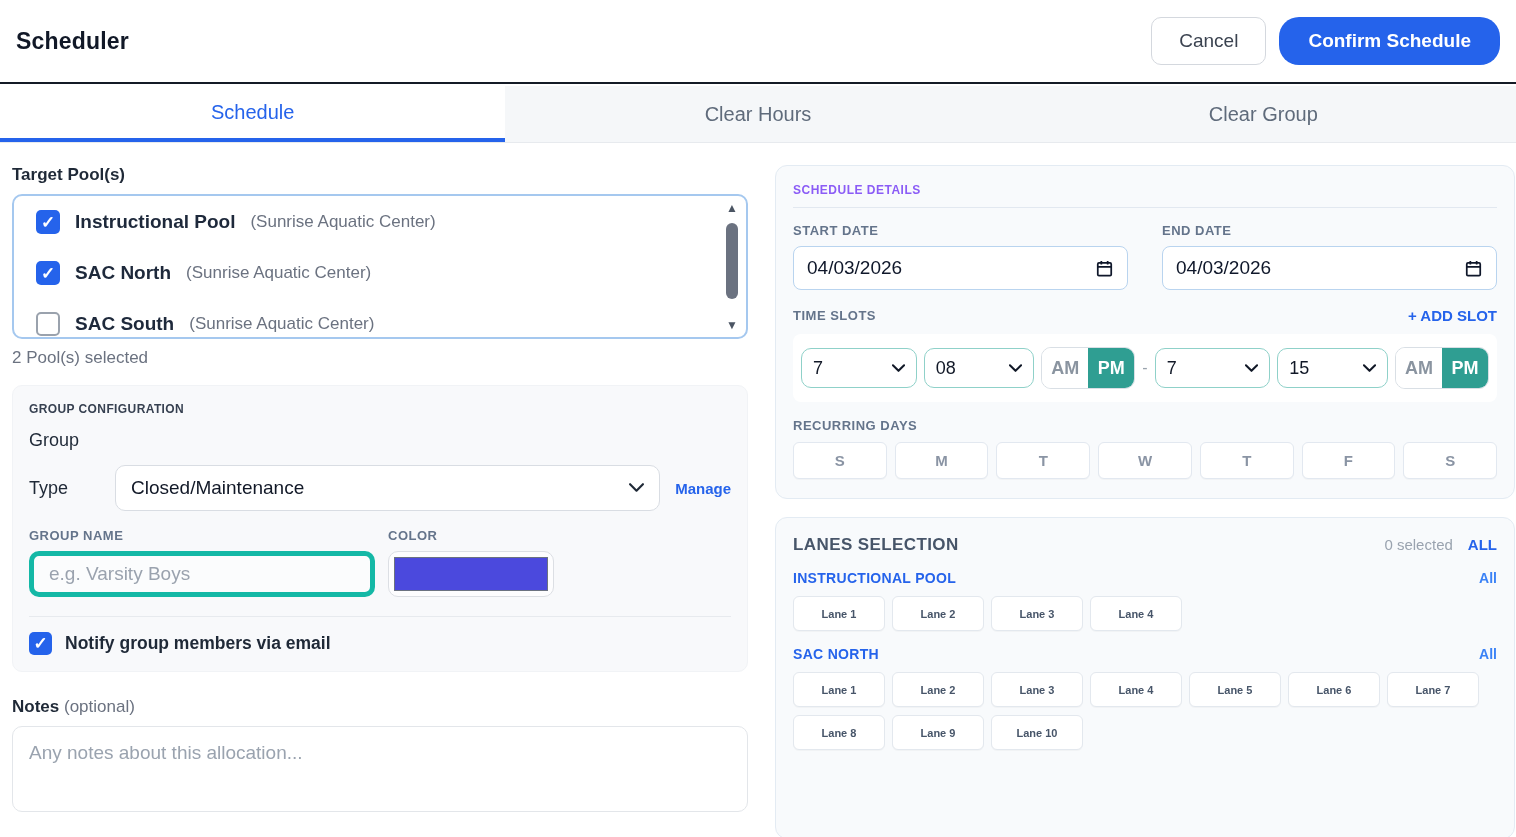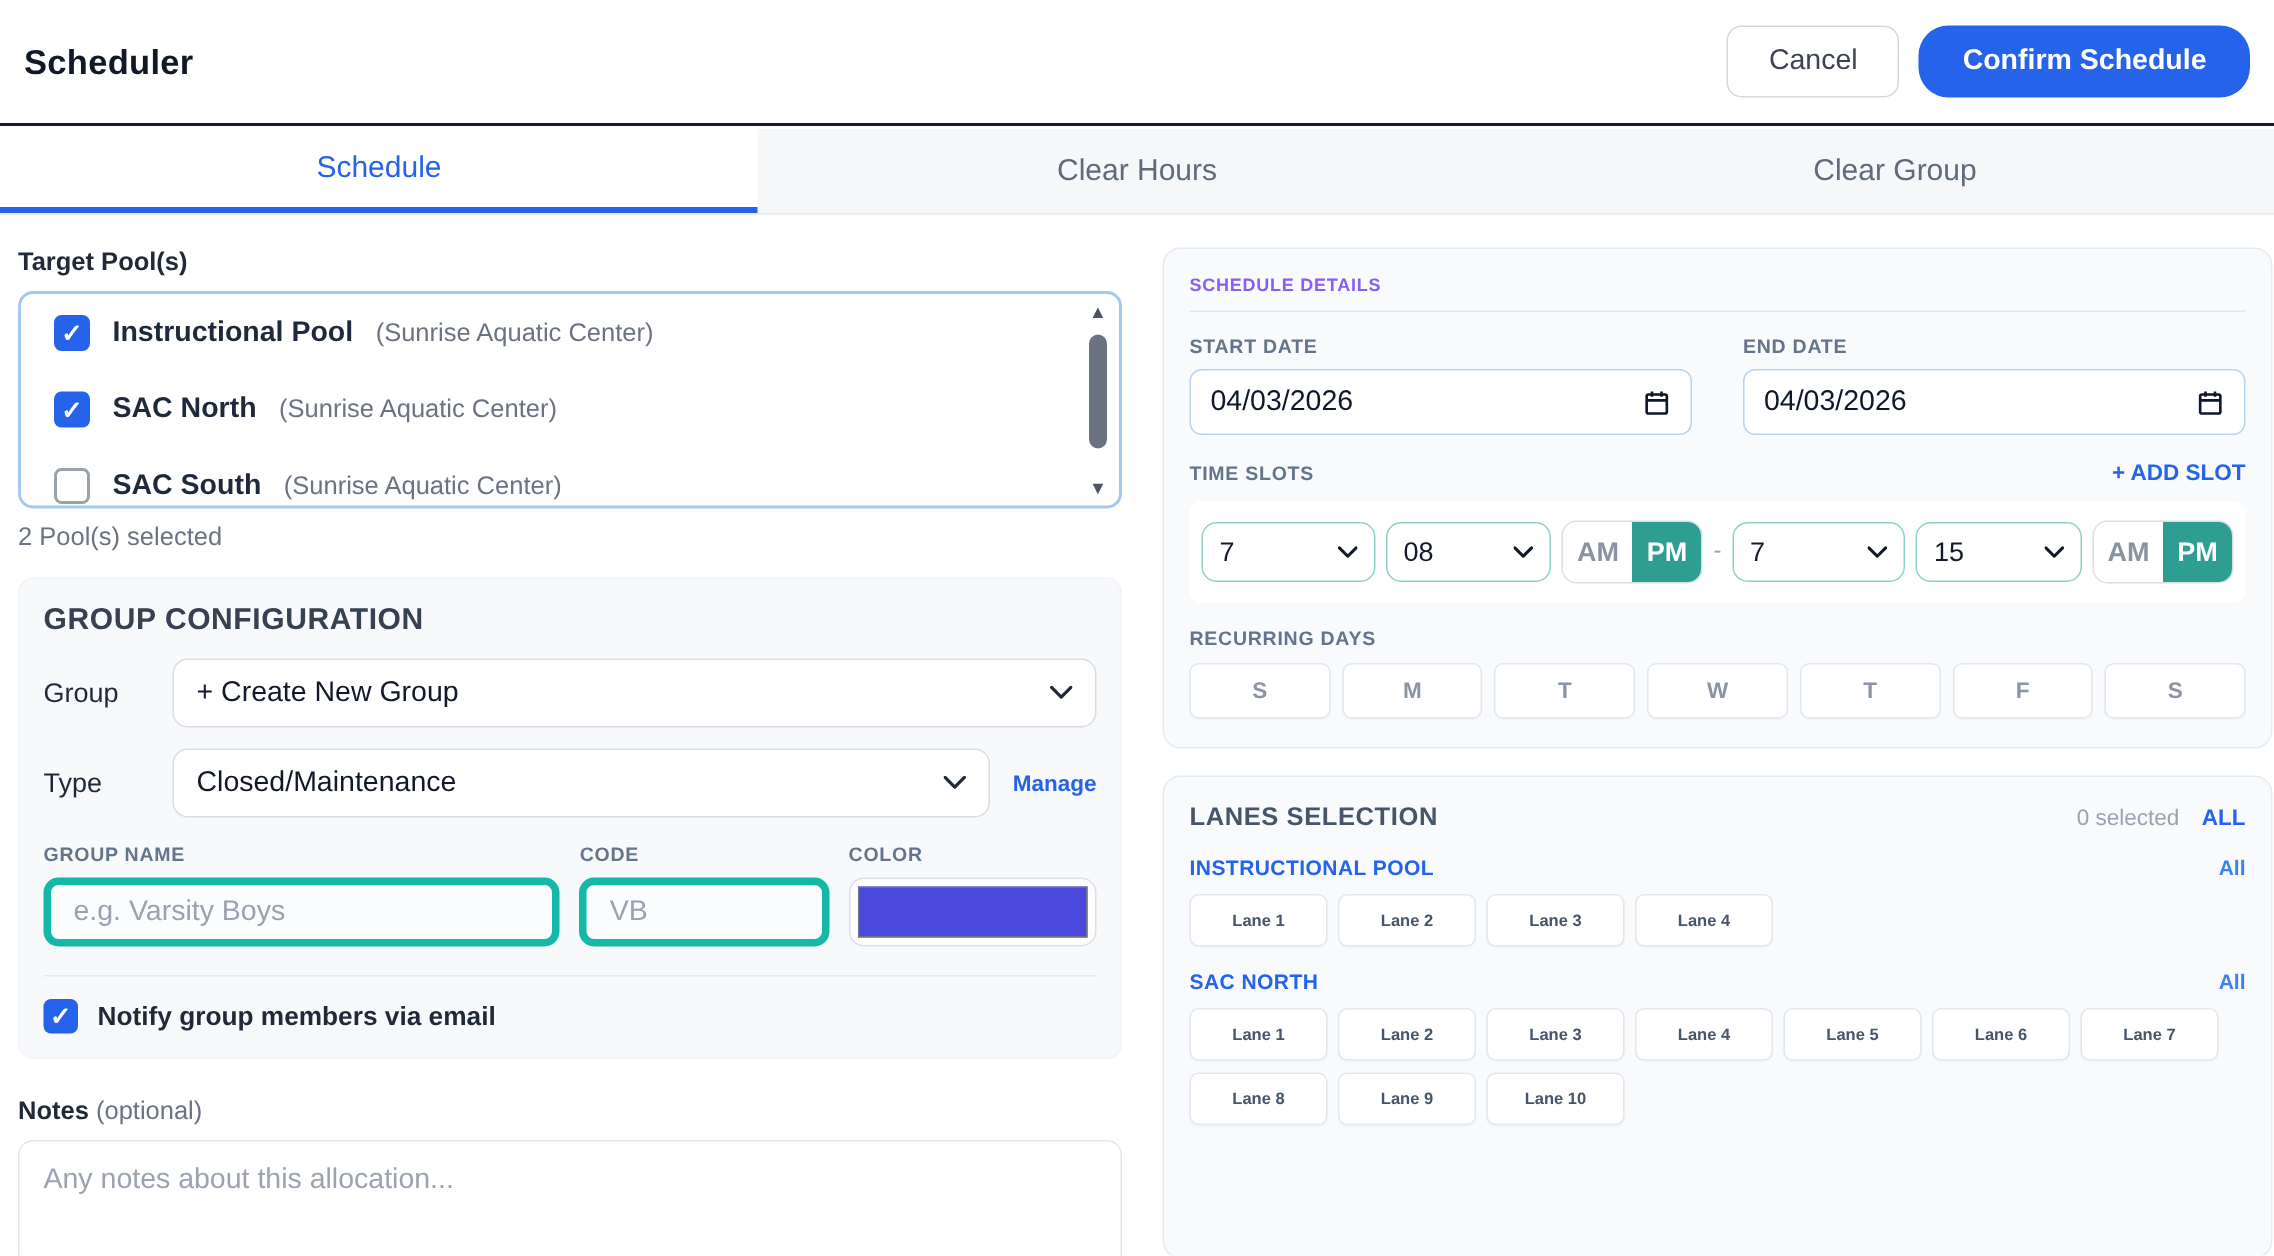--- a/index.html
+++ b/index.html
@@ -39,21 +39,21 @@
 
   .scrollbar { position:absolute; top:5px; bottom:5px; right:5px; width:18px; display:flex; flex-direction:column;
                align-items:center; }
   .scroll-arrow { font-size:12px; color:#4b5563; line-height:14px; cursor:pointer; }
   .scroll-track { flex:1; width:100%; position:relative; }
   .scroll-thumb { position:absolute; top:8px; left:3px; width:12px; height:76px; background:#6b7280; border-radius:7px; cursor:pointer; }
 
   .pool-summary { margin-top:9px; font-size:17px; color:#6b7280; }
 
   .group-panel { margin-top:17px; background:#f8f9fb; border:1px solid #f1f3f6; border-radius:10px; padding:16px; }
-  .panel-heading { font-size:20px; font-weight:bold; color:#374151; letter-spacing:.4px; }
+  .panel-heading { font-size:12px; font-weight:bold; color:#374151; letter-spacing:.4px; }
   .form-row { display:flex; align-items:center; margin-top:14px; }
   .form-row-label { width:86px; font-size:18px; color:#1f2937; flex:0 0 auto; }
   .fake-select { height:46px; background:#fff; border:1px solid #d9dde3; border-radius:10px; padding:0 15px;
                  display:flex; align-items:center; justify-content:space-between; font-size:19px; color:#111827;
                  cursor:pointer; }
   .select-group { flex:1; }
   .select-type { width:555px; }
   .manage-link { margin-left:15px; font-size:15px; font-weight:bold; color:#2563eb; cursor:pointer; }
 
   .triple-row { display:flex; gap:13px; margin-top:17px; }
@@ -170,51 +170,39 @@
     </div>
   </div>
 
   <div class="pool-summary">2 Pool(s) selected</div>
 
   <div class="group-panel">
     <div class="panel-heading">GROUP CONFIGURATION</div>
 
     <div class="form-row">
       <div class="form-row-label">Group</div>
-      <div class="fake-select select-group">
-        <span>+ Create New Group</span>
-        <span class="chevron-icon">
-          <svg width="15" height="10" viewBox="0 0 14 9">
-              <path d="M1 1l6 6 6-6" stroke="#1f2937" stroke-width="2" fill="none" stroke-linecap="round" stroke-linejoin="round"></path>
-            </svg>
-        </span>
-      </div>
     </div>
 
     <div class="form-row">
       <div class="form-row-label">Type</div>
       <div class="fake-select select-type">
         <span>Closed/Maintenance</span>
         <span class="chevron-icon">
           <svg width="15" height="10" viewBox="0 0 14 9">
               <path d="M1 1l6 6 6-6" stroke="#1f2937" stroke-width="2" fill="none" stroke-linecap="round" stroke-linejoin="round"></path>
             </svg>
         </span>
       </div>
       <span class="manage-link">Manage</span>
     </div>
 
     <div class="triple-row">
       <div class="col-name">
         <div class="mini-label">GROUP NAME</div>
         <input class="text-input" type="text" placeholder="e.g. Varsity Boys" style="">
-      </div>
-      <div class="col-code">
-        <div class="mini-label">CODE</div>
-        <input class="text-input" type="text" placeholder="VB" style="">
       </div>
       <div class="col-color">
         <div class="mini-label">COLOR</div>
         <div class="color-input">
           <div class="color-swatch" style="background: rgb(75, 73, 221);"></div>
         </div>
       </div>
     </div>
 
     <div class="divider"></div>

